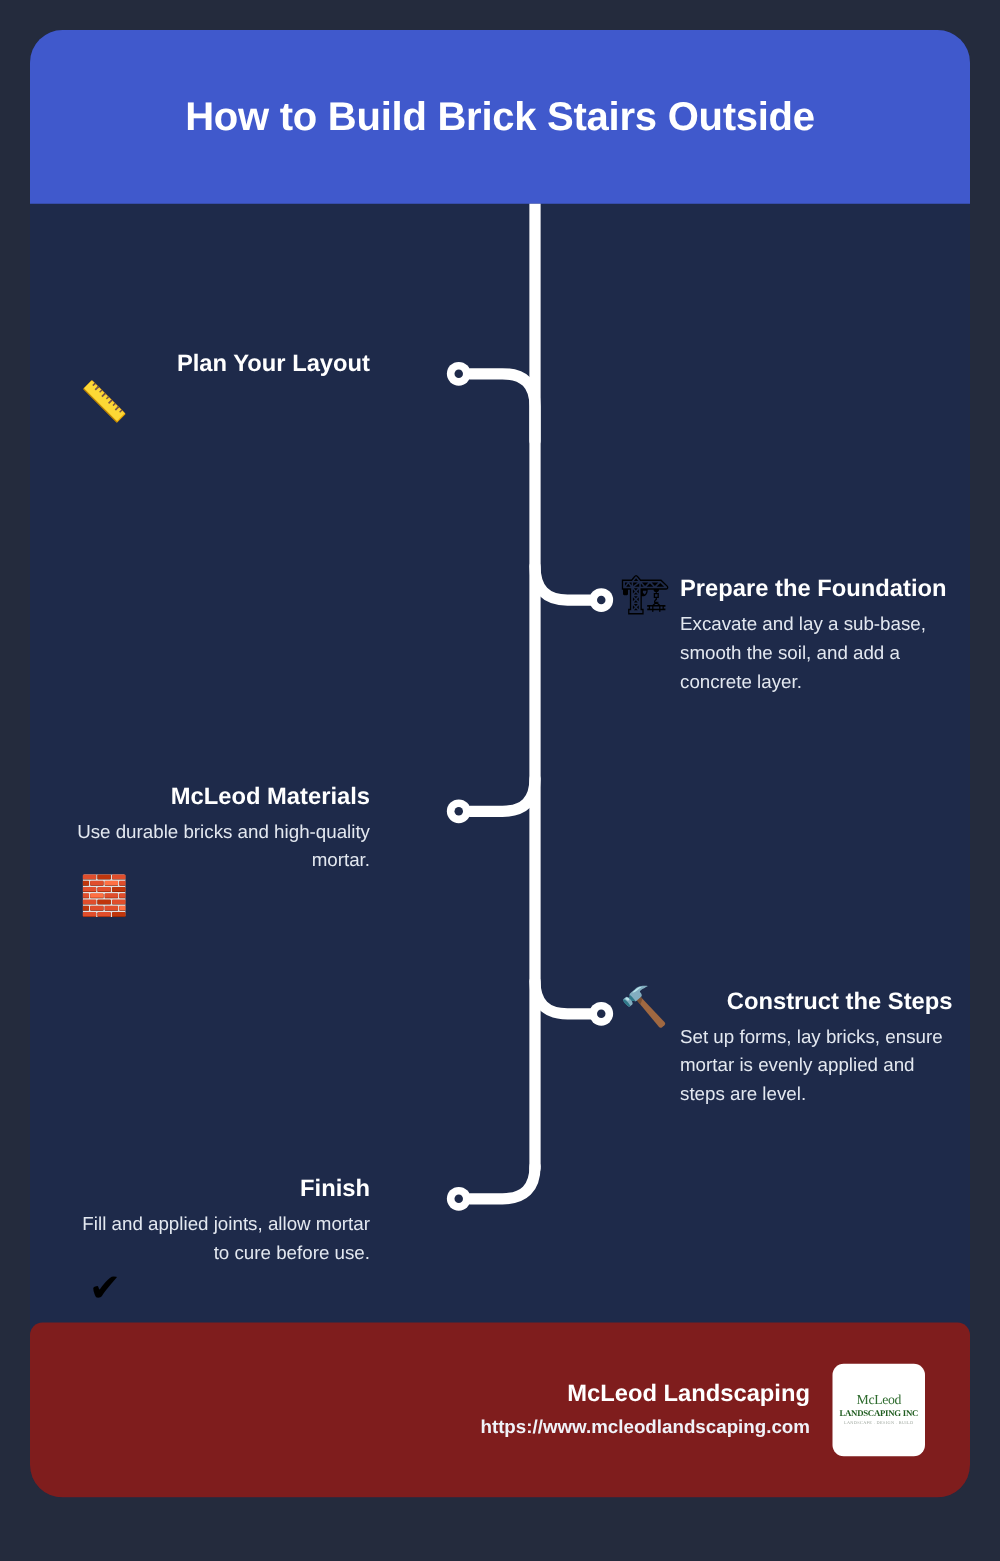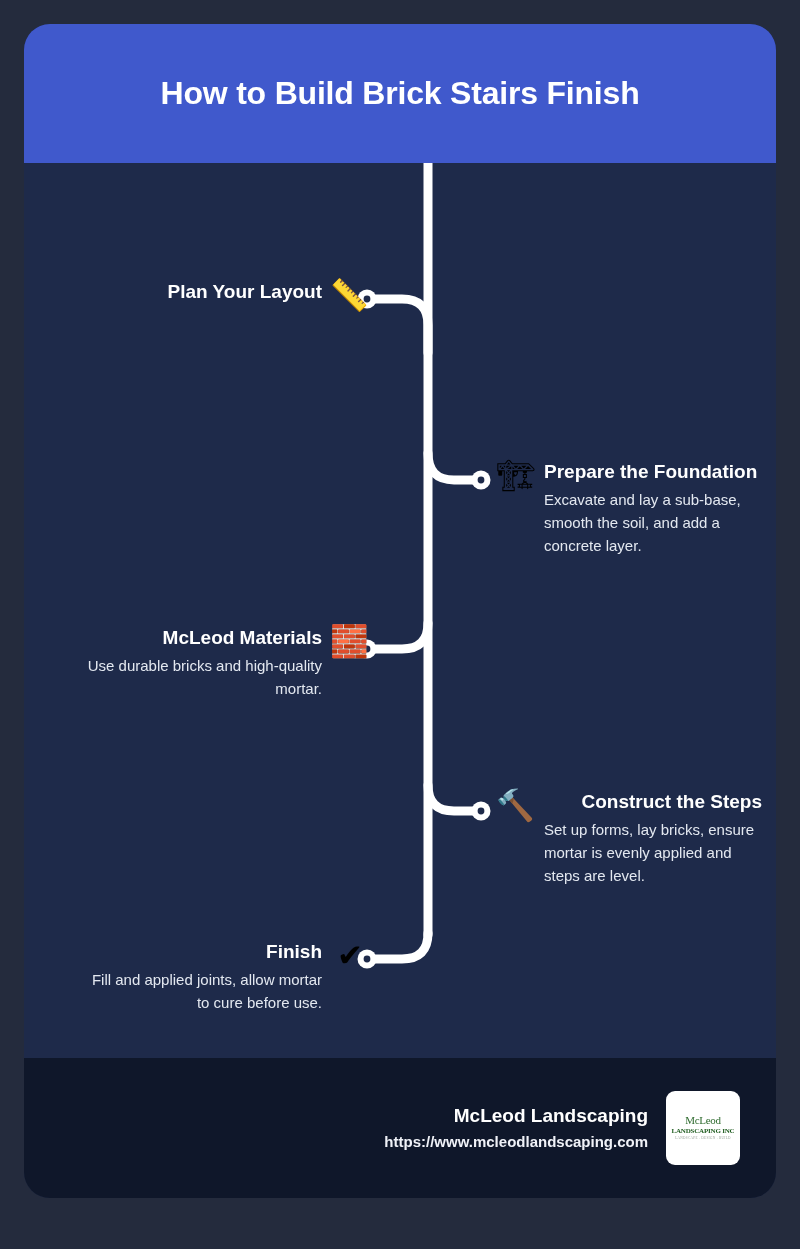--- a/index.html
+++ b/index.html
@@ -45,21 +45,21 @@
     width:752px; height:895px;
     pointer-events:none;
   }
 
   
   .step {
     position:absolute;
     display:flex;
     align-items:flex-start;
   }
-  .step.left  { justify-content:flex-end; }
+  .step.left  { flex-direction:column; justify-content:flex-end; }
   .step.right { flex-direction:row; justify-content:flex-start; }
 
   .step-text { width:240px; }
   .step.left  .step-text { text-align:right; }
   .step.right .step-text { text-align:left; }
 
   .step-title {
     color:#FFFFFF;
     font-size:19px;
     font-weight:bold;
@@ -93,25 +93,26 @@
   #step-3 { left:32px;  top:462px; width:316px; }
   #step-4 { left:470px; top:626px; width:268px; }
   #step-5 { left:32px;  top:776px; width:316px; }
 
   .icon-ruler { transform:rotate(0deg); }
 
   
   #footer {
     position:absolute; left:0; top:1034px;
     width:752px; height:140px;
-    background:#0f172a;
+    background:#7f1d1d;
     display:flex;
     align-items:center;
     justify-content:flex-end;
     padding-right:36px;
+    border-radius:10px;
   }
   #footer-text {
     text-align:right;
     margin-right:18px;
   }
   #footer-brand {
     color:#FFFFFF;
     font-size:19px;
     font-weight:bold;
     line-height:26px;
@@ -157,21 +158,21 @@
     letter-spacing:0.3px;
     line-height:5px;
   }
 </style>
 </head>
 <body>
 
 <div id="infographic">
 
   <div id="header">
-    <div id="header-title">How to Build Brick Stairs Finish</div>
+    <div id="header-title">How to Build Brick Stairs Outside</div>
   </div>
 
   <div id="timeline-area">
 
     <svg id="timeline-svg" viewBox="0 0 752 895">
       <g fill="none" stroke="#FFFFFF" stroke-width="9" stroke-linecap="round">
 
         <path d="M 404 0 L 404 772"></path>
 
         <path d="M 404 190 L 404 162 Q 404 136 378 136 L 352 136"></path>

